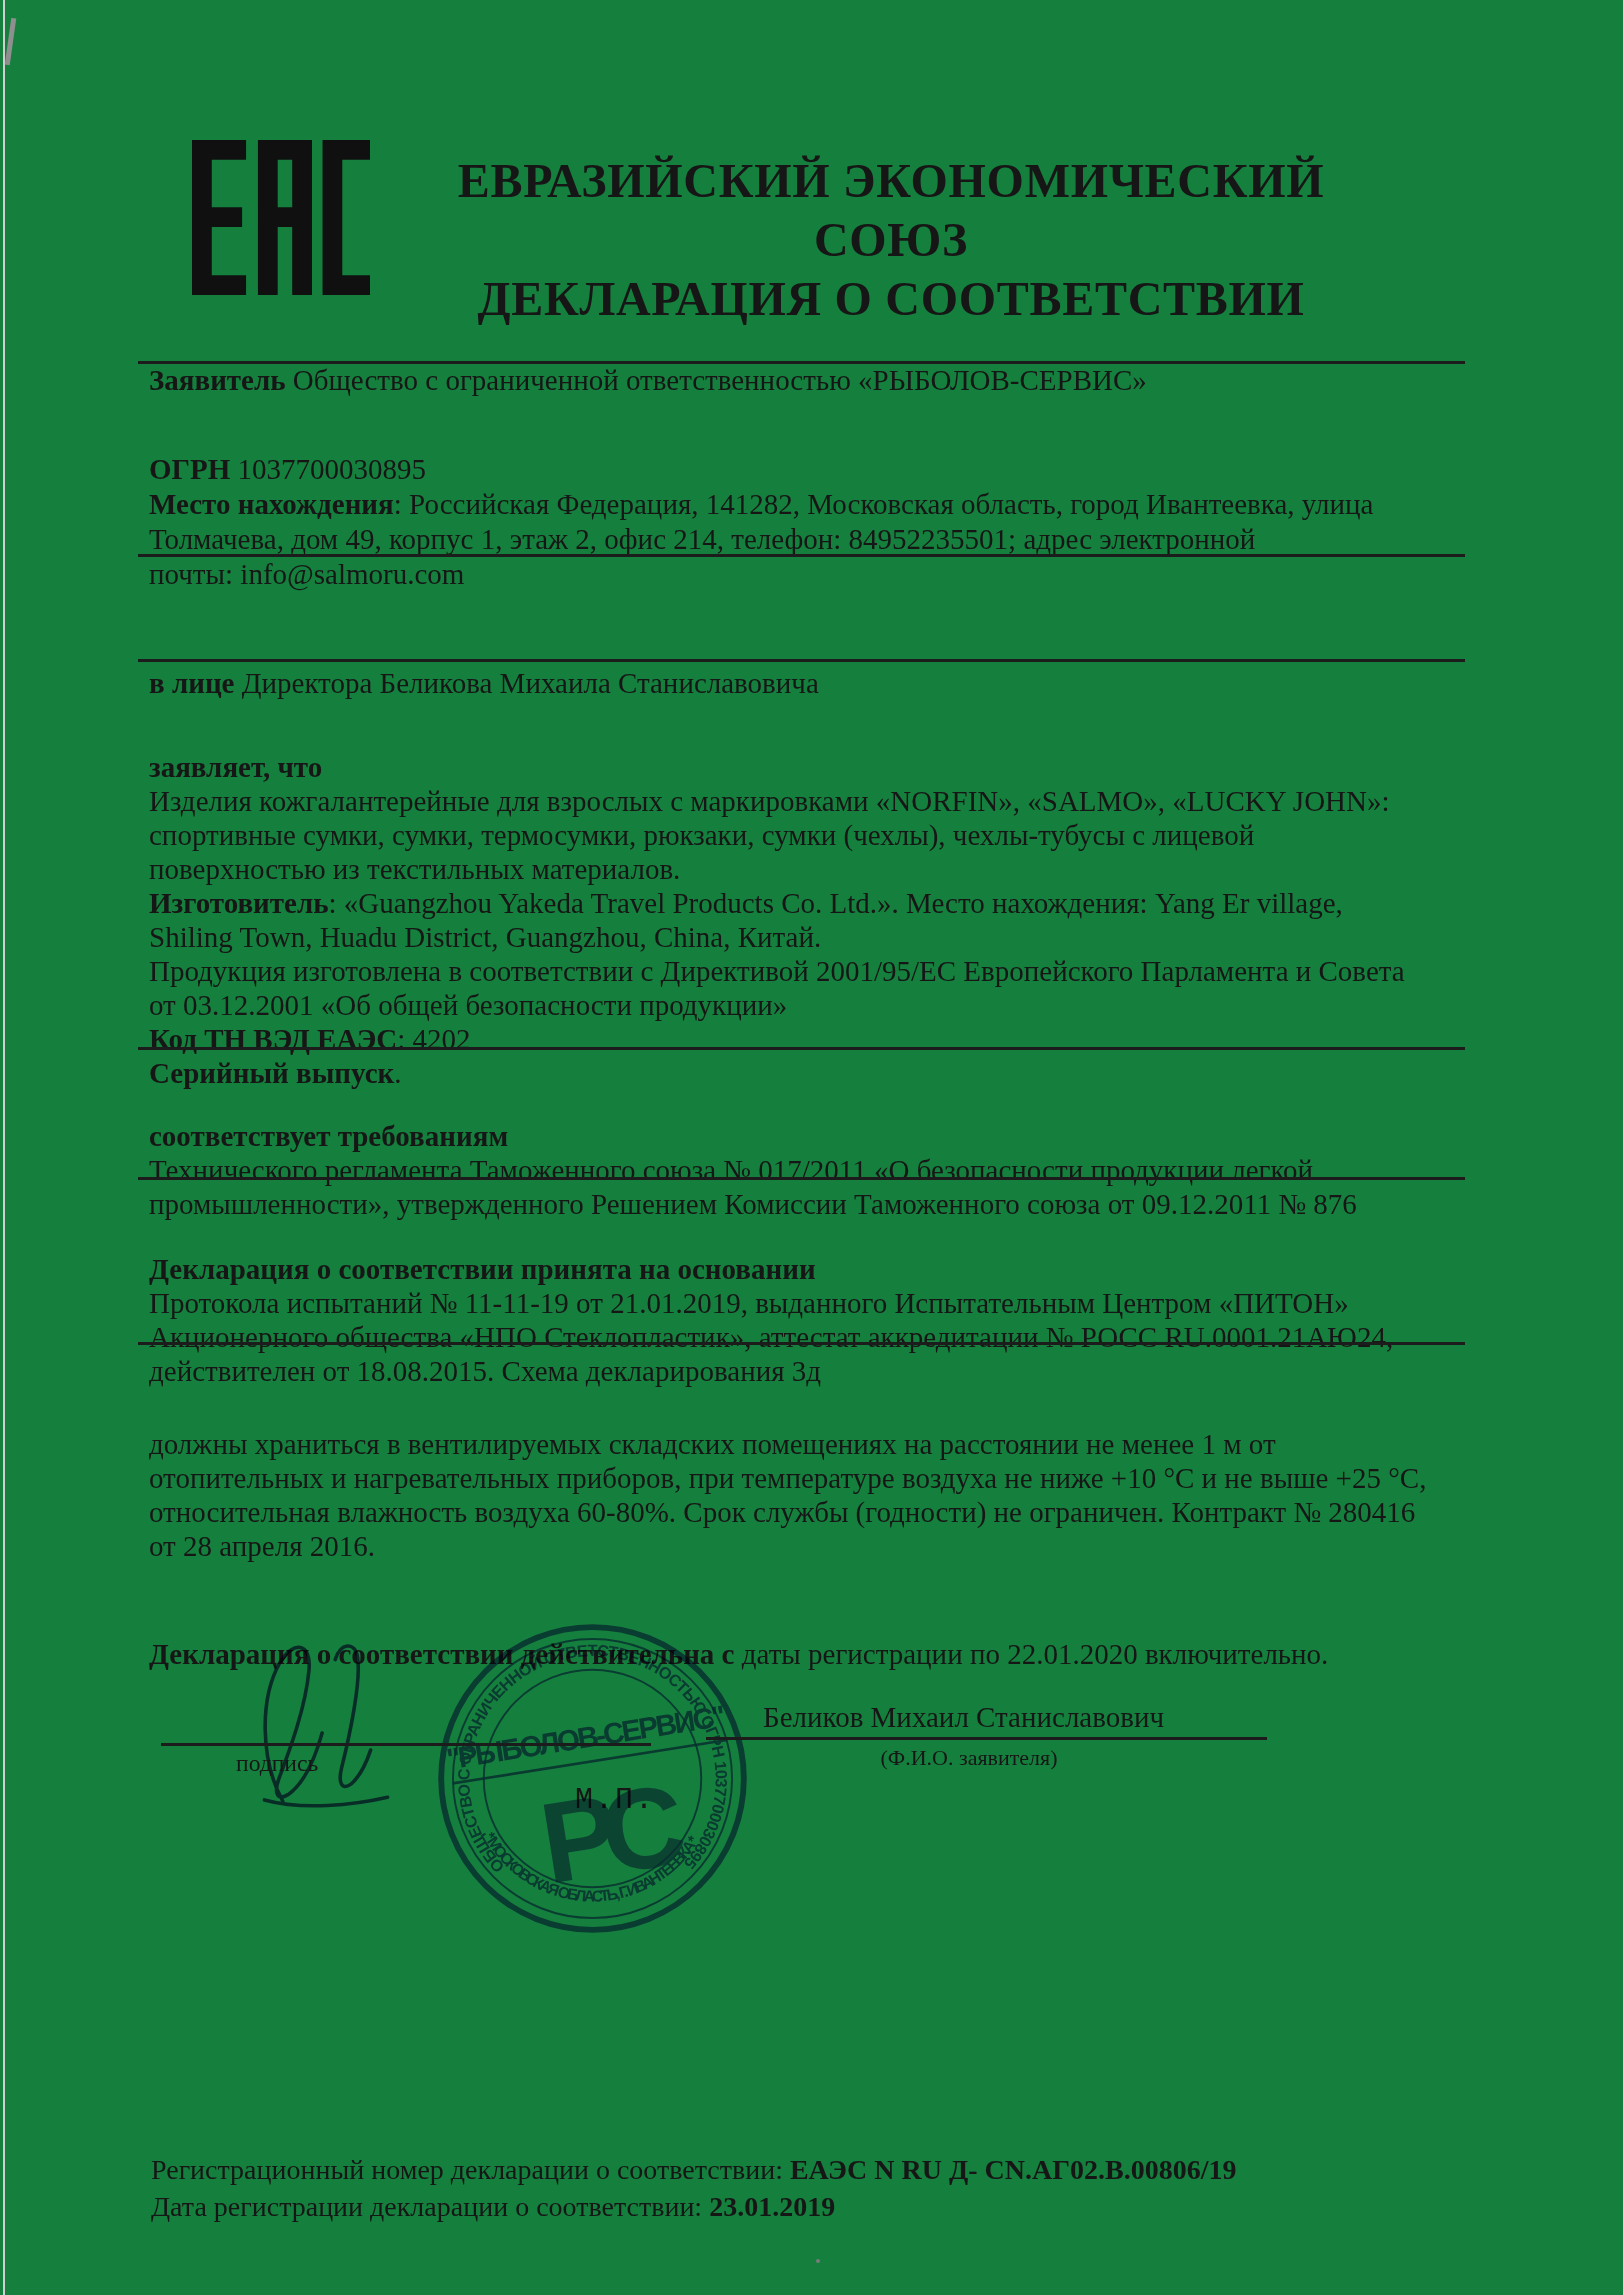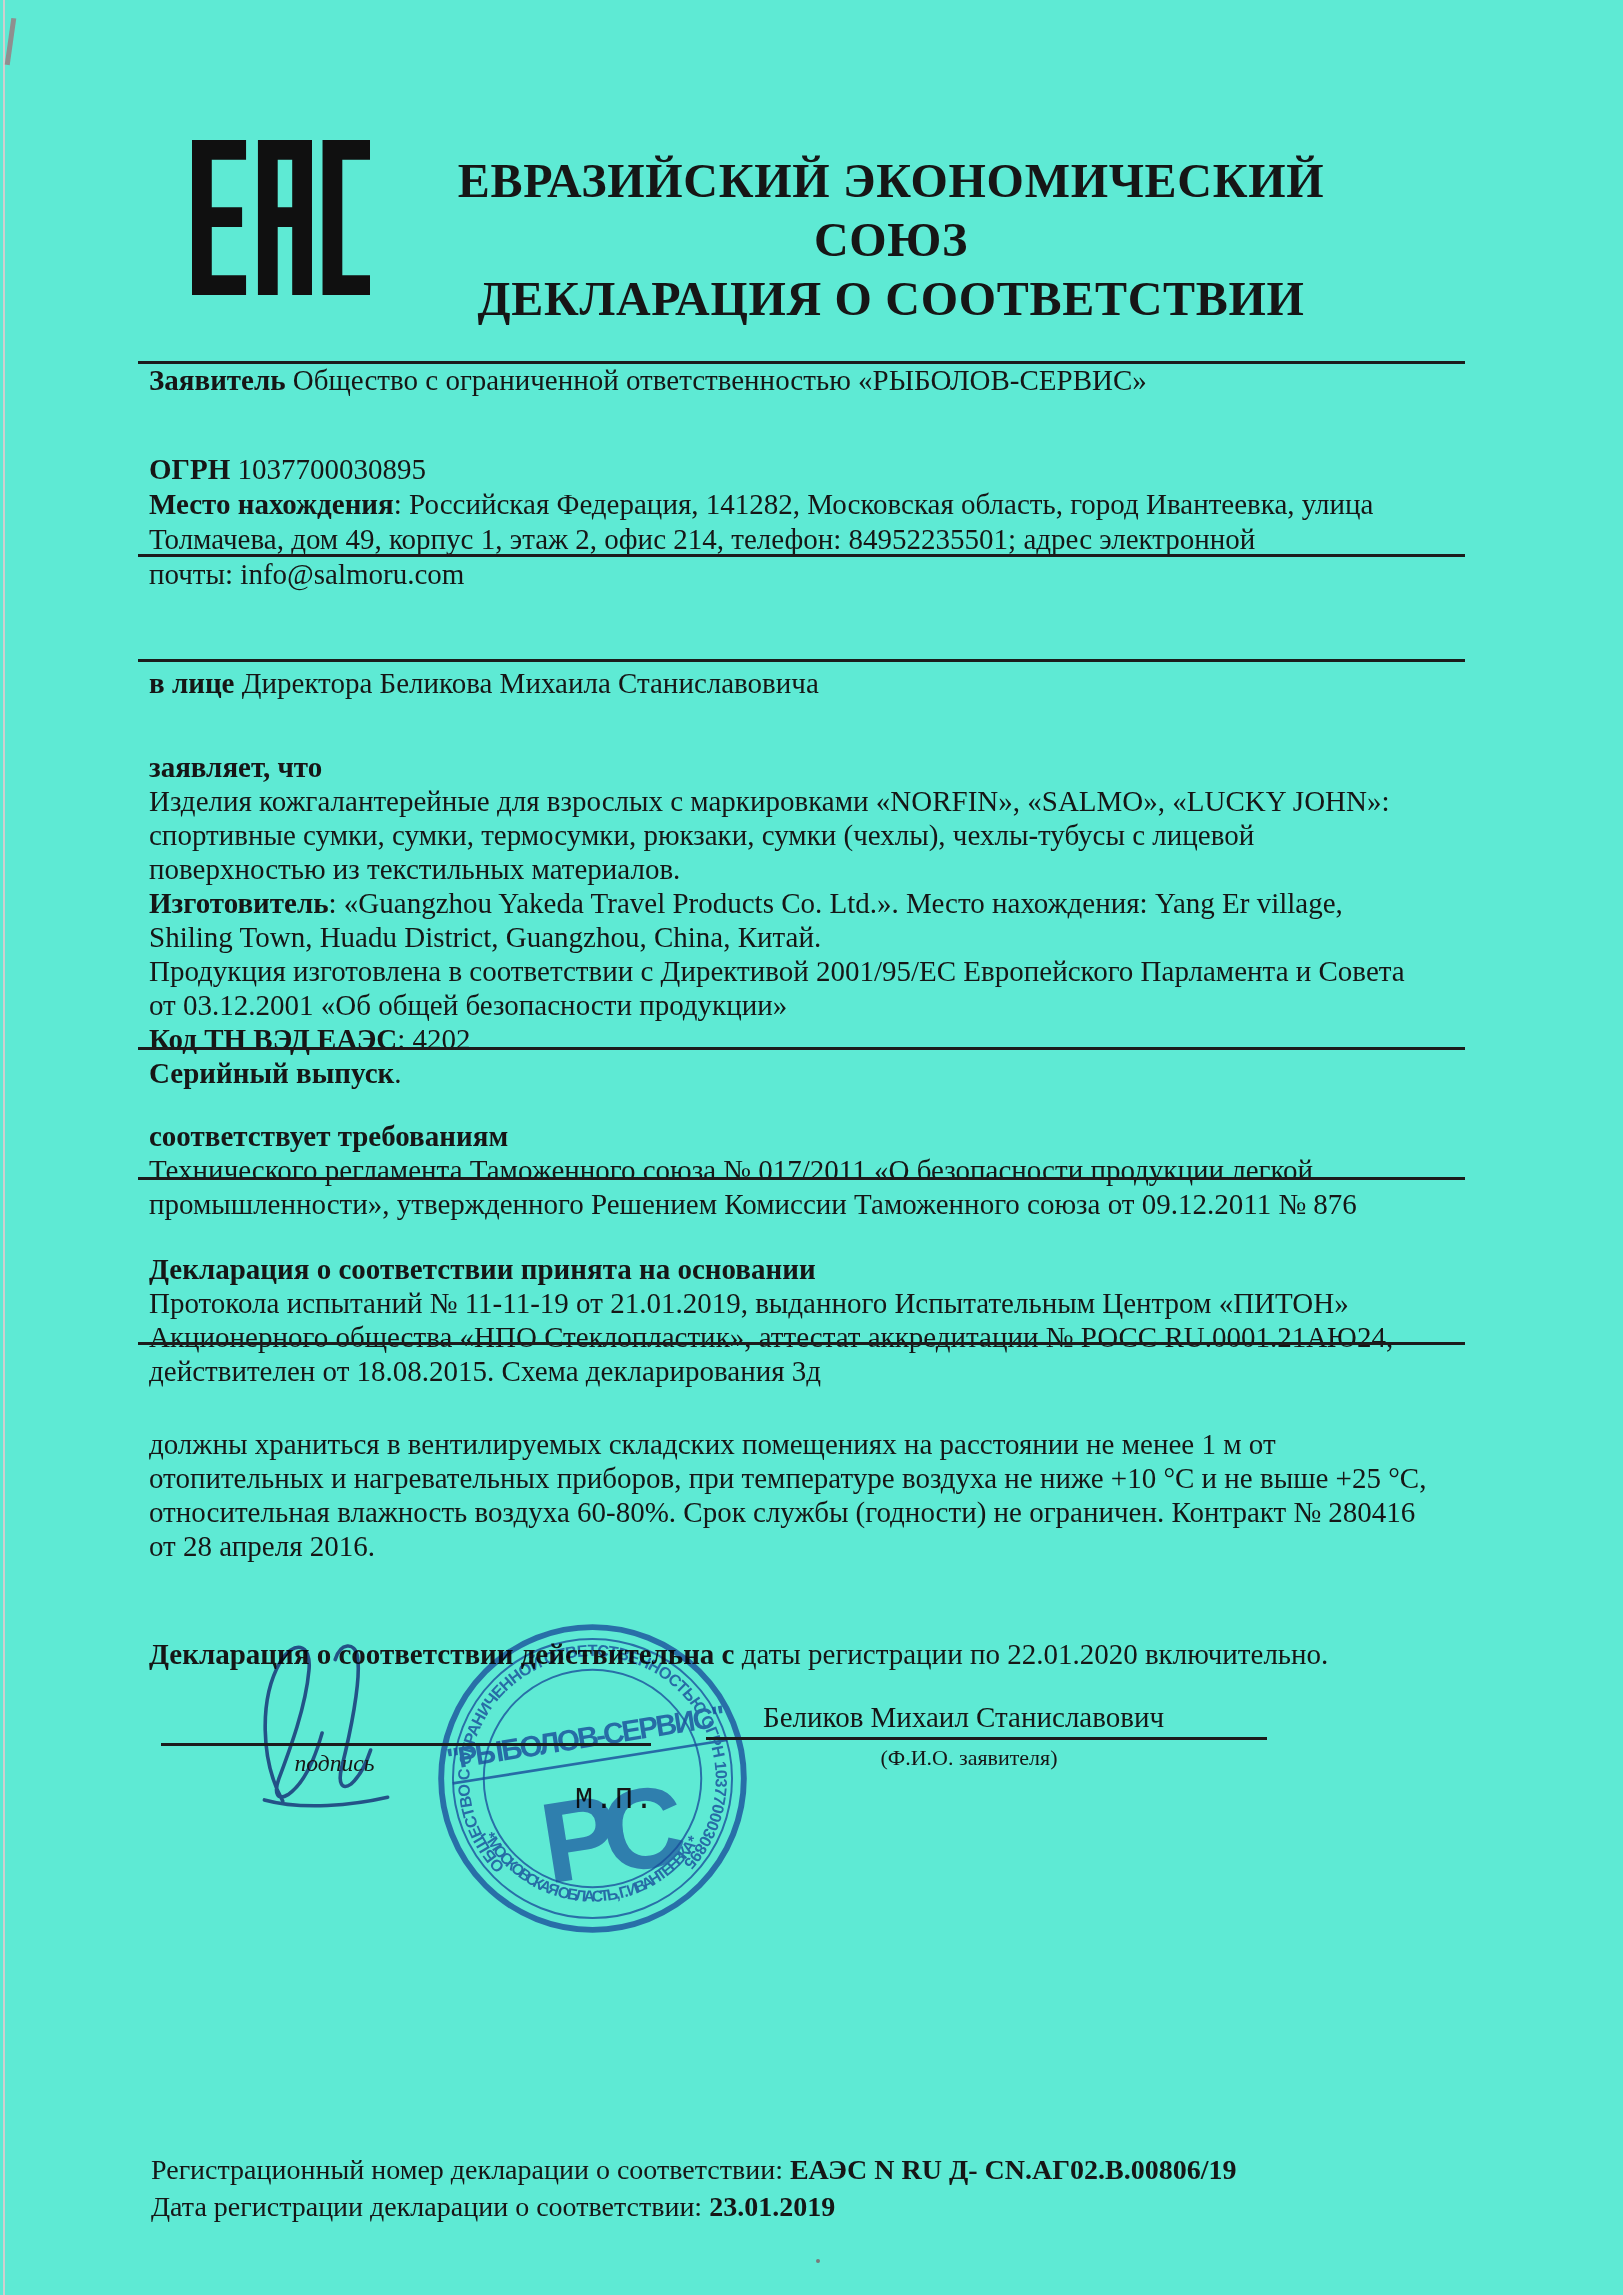--- a/index.html
+++ b/index.html
@@ -1,27 +1,27 @@
 <!DOCTYPE html>
 <html style="font-size:10.5px"><head>
 <meta charset="utf-8">
 <style>
   html,body{margin:0;padding:0;background:#e9e9e9;}
-  .page{position:relative;width:1623px;height:2295px;background:#5eead4;
+  .page{position:relative;width:1623px;height:2295px;background:#15803d;
         font-family:"Liberation Serif","DejaVu Serif",serif;color:#161616;overflow:hidden;}
   .blk{position:absolute;left:149px;font-size:29px;line-height:34px;white-space:nowrap;margin-top:45px;}
   .lh54{line-height:35px;}
   .b{font-weight:700;}
   .rule{position:absolute;left:138px;width:1327px;height:2.6px;background:#1c1c1c;}
   .eac{position:absolute;left:192px;top:140px;}
   .titles{position:absolute;left:393px;top:151px;width:996px;text-align:center;font-weight:700;}
   .t1,.t2{font-size:48px;line-height:59px;letter-spacing:0.7px;}
   .t2{}
   .sigline{position:absolute;height:2.6px;background:#1c1c1c;}
-  .caption{position:absolute;font-size:23.6px;text-align:center;font-style:italic;}
+  .caption{position:absolute;font-size:23.6px;text-align:left;}
   .fio{position:absolute;left:763px;top:1701px;font-size:29px;white-space:nowrap;}
   .fiocap{position:absolute;left:812px;top:1745px;width:314px;font-size:22px;text-align:center;}
   .mp{position:absolute;left:575px;top:1783px;font-size:30px;letter-spacing:2px;font-family:Liberation Mono, monospace;}
   .regline{position:absolute;left:151px;font-size:28px;white-space:nowrap;}
   .stamp{position:absolute;left:432px;top:1618px;mix-blend-mode:multiply;}
   .sig{position:absolute;left:242px;top:1636px;mix-blend-mode:multiply;}
   .stamp text{font-family:"Liberation Sans","DejaVu Sans",sans-serif;font-weight:700;}
   .edge{position:absolute;left:2.6px;top:0;width:2px;height:2295px;background:#cfcfcf;}
   .corner-mark{position:absolute;left:7.9px;top:18.3px;width:4.6px;height:47px;background:#8f8f8f;transform:rotate(8deg);}
   .dot{position:absolute;left:816px;top:2259px;width:3.9px;height:3.9px;border-radius:50%;background:#7a7a7a;}

